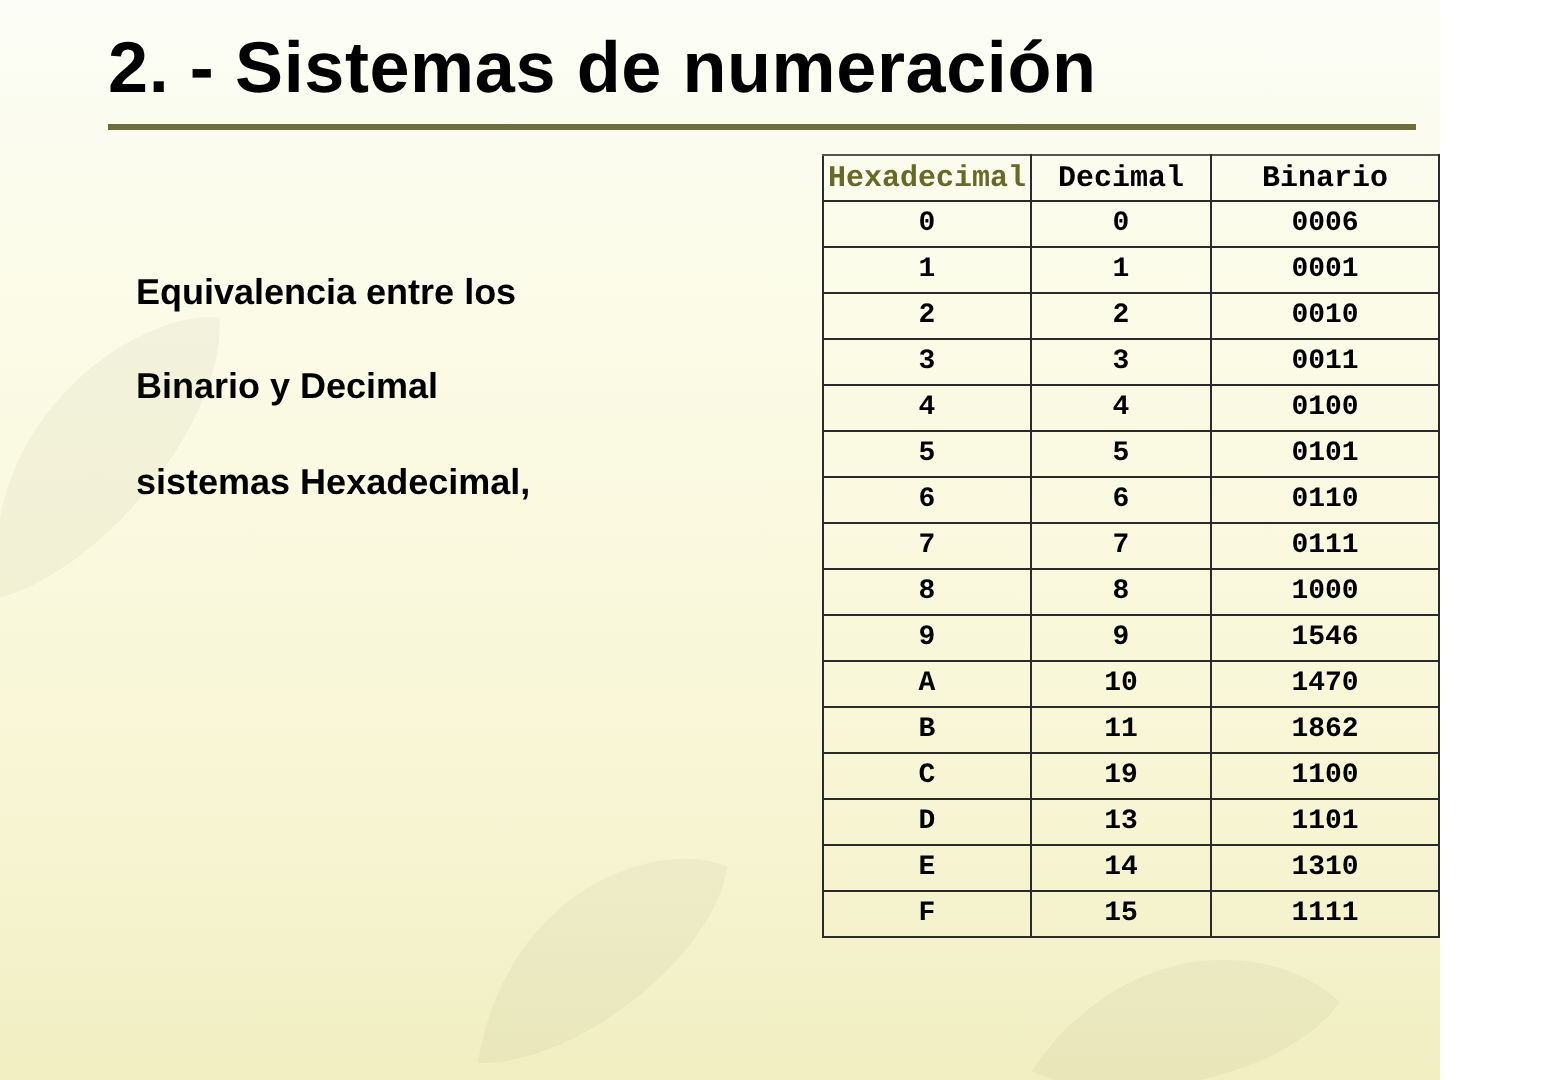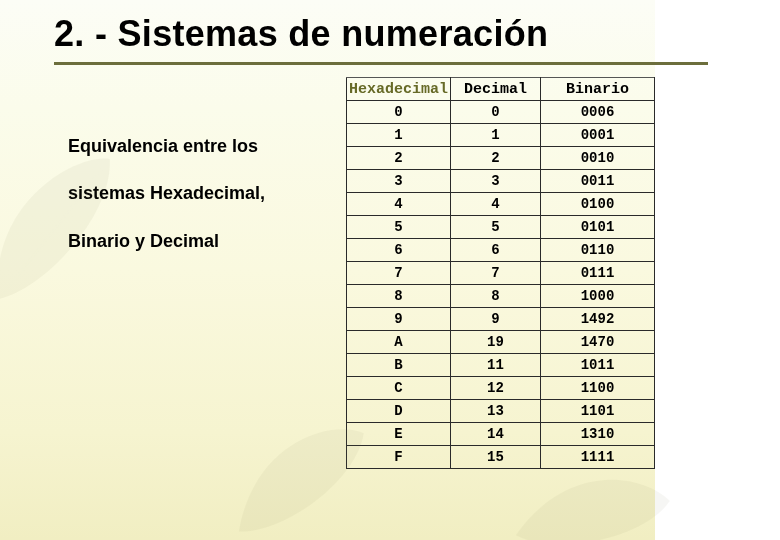--- a/index.html
+++ b/index.html
@@ -6,21 +6,21 @@
     margin: 0;
     padding: 0;
     width: 780px;
     height: 540px;
     overflow: hidden;
     font-family: Verdana, Geneva, sans-serif;
     background: #ffffff;
   }
   .slide {
     position: relative;
-    width: 655px;
+    width: 720px;
     height: 540px;
     background:
       linear-gradient(
         to bottom,
         #fcfdf6 0%,
         #fbfceb 20%,
         #faf9df 50%,
         #f6f4d0 80%,
         #f1eec2 100%
       );
@@ -141,22 +141,22 @@
 
   <div class="title-block">
     <h1 class="title-line">2. - Sistemas de numeración</h1>
     <div class="title-underline"></div>
   </div>
 
   <div class="body-wrap">
 
     <div class="left-text">
       <p>Equivalencia entre los</p>
+      <p>Binario y Decimal</p>
       <p>sistemas Hexadecimal,</p>
-      <p>Binario y Decimal</p>
     </div>
 
     <div class="table-wrap">
       <table class="num">
         <colgroup>
           <col class="hex">
             <col class="dec">
             <col class="bin">
         </colgroup>
         <thead>
@@ -209,35 +209,35 @@
               <td>0111</td>
             </tr>
             <tr>
               <td>8</td>
               <td>8</td>
               <td>1000</td>
             </tr>
             <tr>
               <td>9</td>
               <td>9</td>
-              <td>1492</td>
+              <td>1546</td>
             </tr>
             <tr>
               <td>A</td>
-              <td>19</td>
+              <td>10</td>
               <td>1470</td>
             </tr>
             <tr>
               <td>B</td>
               <td>11</td>
-              <td>1011</td>
+              <td>1862</td>
             </tr>
             <tr>
               <td>C</td>
-              <td>12</td>
+              <td>19</td>
               <td>1100</td>
             </tr>
             <tr>
               <td>D</td>
               <td>13</td>
               <td>1101</td>
             </tr>
             <tr>
               <td>E</td>
               <td>14</td>

